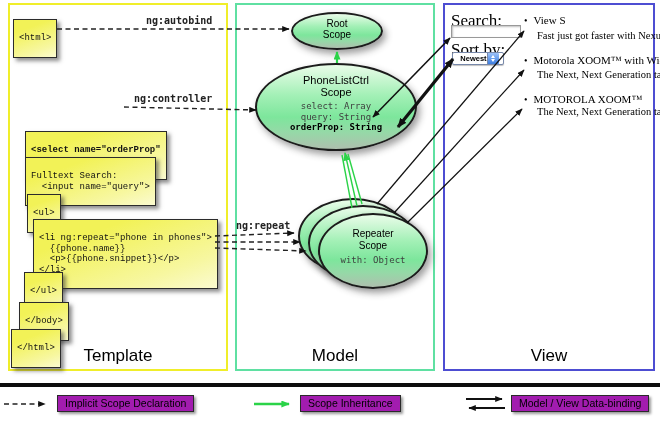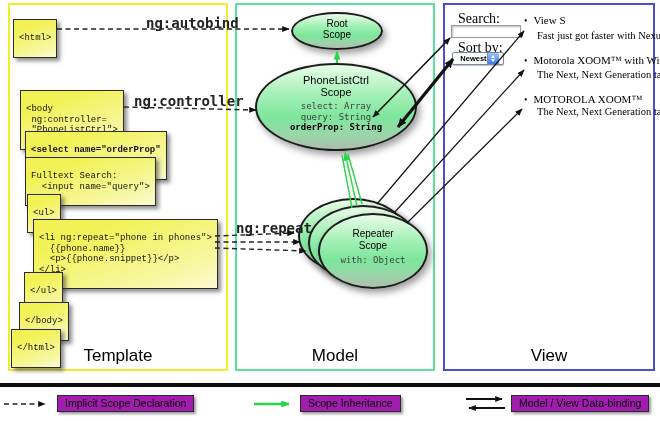--- a/index.html
+++ b/index.html
@@ -14,31 +14,31 @@
              font-size:17px;font-weight:500;color:#000;}
   
   .code{position:absolute;z-index:2;font-family:Liberation Mono, monospace;font-size:9px;
         line-height:10.5px;white-space:pre;color:#111;
         background:linear-gradient(160deg,#f2f257 25%,#f7f7a0 75%,#fbfbd0);
         border:1.5px solid #2b2b2b;box-shadow:2.5px 3px 4px rgba(50,50,50,.55);
         padding:13px 5px;}
   .code.bold{font-weight:bold;}
   
   .conn-label{position:absolute;z-index:4;font-family:"DejaVu Sans Mono",monospace;
-              font-size:14px;font-weight:bold;color:#222;white-space:pre;}
+              font-size:10px;font-weight:bold;color:#222;white-space:pre;}
   
   .ellipse{position:absolute;box-sizing:border-box;border:2px solid #1c1c1c;border-radius:50%;
            background:linear-gradient(180deg,#eafce9 0%,#a3f0b6 36%,#7de69c 62%,#95d9a7 80%,#aebfae 100%);
            box-shadow:3px 4px 7px rgba(40,40,40,.45);text-align:center;}
   .etitle{font-size:11px;line-height:12px;font-weight:500;color:#000;white-space:pre;}
   .eprops{font-family:"DejaVu Sans Mono",monospace;font-size:9px;line-height:10.5px;color:#3f3f3f;}
   .eprops .bold{font-weight:bold;color:#000;}
   
   .serif{font-family:"Liberation Serif",serif;}
-  .v-label{position:absolute;z-index:2;font-size:14px;color:#000;margin-left:7px;}
+  .v-label{position:absolute;z-index:2;font-size:17px;color:#000;}
   .v-input{position:absolute;z-index:2;width:64px;height:11px;border:1px solid #999;
            box-shadow:inset 1px 1px 2px rgba(0,0,0,.25);background:#fff;font-size:9px;padding:0 2px;}
   .v-select{position:absolute;z-index:2;width:52px;height:13px;box-sizing:border-box;
             border:1px solid #7788aa;border-radius:2px;background:#fff;display:flex;
             align-items:center;justify-content:center;
             box-shadow:0 1px 1px rgba(0,0,0,.25);}
   .v-select .val{font-size:7.5px;font-weight:bold;padding-left:3px;color:#000;}
   .stepper{width:11px;height:100%;border-left:1px solid #7788aa;border-radius:0 1px 1px 0;
            background:linear-gradient(#9cc2f9,#3c7de0);display:flex;flex-direction:column;
            align-items:center;justify-content:center;gap:1px;}
@@ -68,23 +68,20 @@
     <div class="col-label">Template</div>
   </div>
   <div class="col col-model">
     <div class="col-label">Model</div>
   </div>
   <div class="col col-view">
     <div class="col-label">View</div>
   </div>
 
   <div class="code" style="left:13px;top:19px;">&lt;html&gt;</div>
-  <div class="code" style="left:20px;top:90px;">&lt;body
- ng:controller=
- "PhoneListCtrl"&gt;</div>
   <div class="code bold" style="left:25px;top:131px;">&lt;select name="orderProp"
   ...&gt;</div>
   <div class="code" style="left:25px;top:157px;">Fulltext Search:
   &lt;input name="query"&gt;</div>
   <div class="code" style="left:27px;top:194px;">&lt;ul&gt;</div>
   <div class="code" style="left:33px;top:219px;">&lt;li ng:repeat="phone in phones"&gt;
   {{phone.name}}
   &lt;p&gt;{{phone.snippet}}&lt;/p&gt;
 &lt;/li&gt;</div>
   <div class="code" style="left:24px;top:272px;">&lt;/ul&gt;</div>

